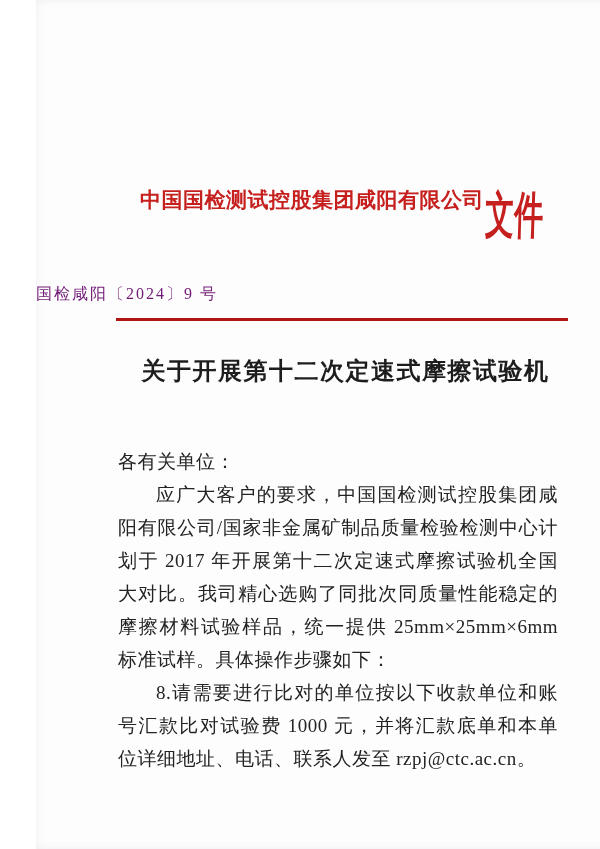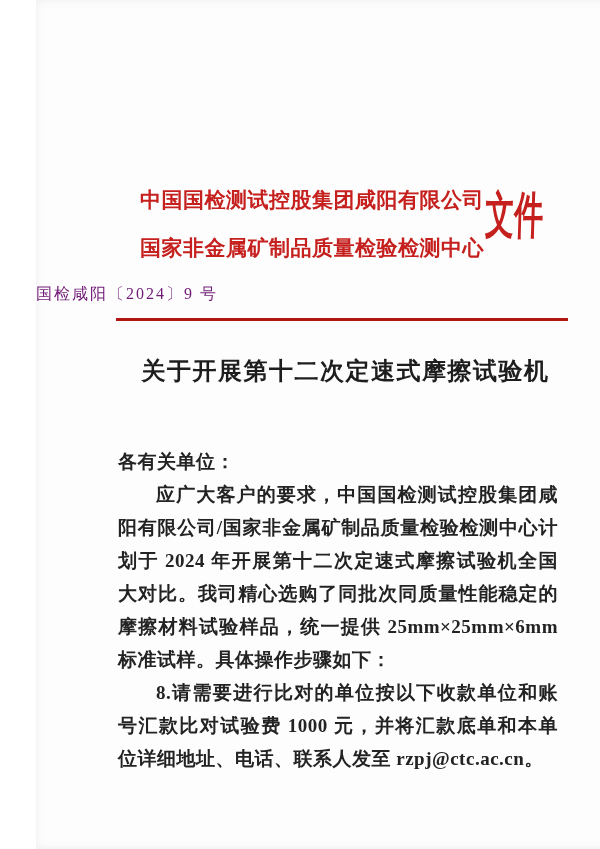--- a/index.html
+++ b/index.html
@@ -86,42 +86,41 @@
     position: absolute;
     left: 82px;
     top: 445px;
     width: 440px;
     font-size: 19px;
     line-height: 33px;
     letter-spacing: 0.5px;
     color: #232323;
     text-align: justify;
   }
-  .body-text p { margin: 0; font-weight: bold; }
+  .body-text p { margin: 0; }
   .body-text p.indent { text-indent: 2em; }
 </style>
 </head>
 <body>
 
 <div class="page">
 
   <div class="org-names">
     <div class="org-line">中国国检测试控股集团咸阳有限公司</div>
-    <div class="org-line">国家非金属矿制品质量检验检测中心</div>
   </div>
 
   <div class="doc-kind">文件</div>
 
   <div class="doc-number">国检咸阳〔2024〕9 号</div>
 
   <div class="red-rule"></div>
 
   <h1 class="title">
     <span>关于开展第十二次定速式摩擦试验机</span>
   </h1>
 
   <div class="body-text">
     <p>各有关单位：</p>
-    <p class="indent">应广大客户的要求，中国国检测试控股集团咸阳有限公司/国家非金属矿制品质量检验检测中心计划于 2024 年开展第十二次定速式摩擦试验机全国大对比。我司精心选购了同批次同质量性能稳定的摩擦材料试验样品，统一提供 25mm×25mm×6mm 标准试样。具体操作步骤如下：</p>
+    <p class="indent">应广大客户的要求，中国国检测试控股集团咸阳有限公司/国家非金属矿制品质量检验检测中心计划于 2017 年开展第十二次定速式摩擦试验机全国大对比。我司精心选购了同批次同质量性能稳定的摩擦材料试验样品，统一提供 25mm×25mm×6mm 标准试样。具体操作步骤如下：</p>
     <p class="indent">8.请需要进行比对的单位按以下收款单位和账号汇款比对试验费 1000 元，并将汇款底单和本单位详细地址、电话、联系人发至 rzpj@ctc.ac.cn。</p>
   </div>
 
 </div>
 
 </body></html>

